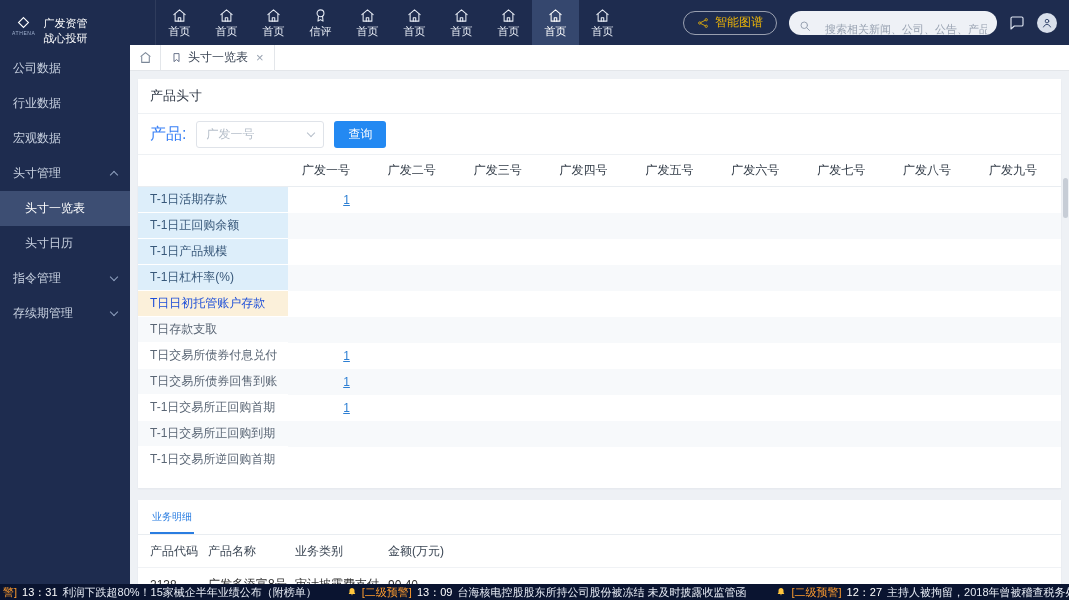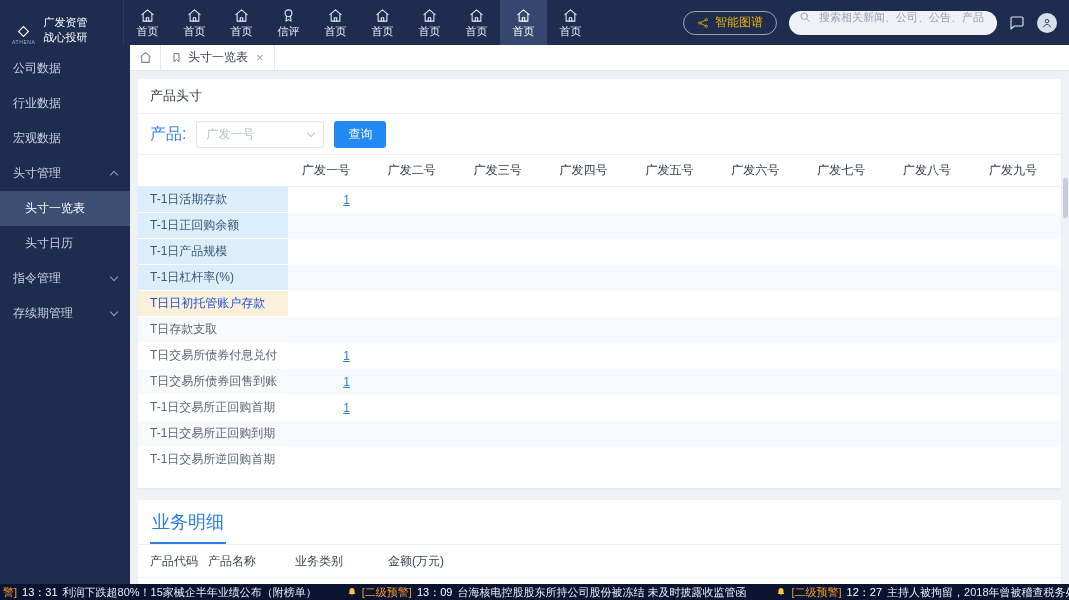--- a/index.html
+++ b/index.html
@@ -2,34 +2,34 @@
 <html><head>
 <meta charset="utf-8">
 <style>
   *{margin:0;padding:0;box-sizing:border-box}
   html,body{width:1069px;height:600px;overflow:hidden}
   body{font-family:"Liberation Sans","DejaVu Sans",sans-serif;font-size:12px;background:#eef1f5;color:#333}
   .app{display:flex;flex-direction:column;width:100%;height:100%}
 
   
   .topbar{height:45px;background:#1e2c4f;display:flex;align-items:center;flex-shrink:0}
-  .logo{display:flex;align-items:flex-end;gap:8px;padding:0 12px;width:124px;flex-shrink:0;border-right:1px solid rgba(255,255,255,.08);height:100%}
+  .logo{display:flex;align-items:flex-start;gap:8px;padding:16px 12px;width:156px;flex-shrink:0;border-right:1px solid rgba(255,255,255,.08);height:100%}
   .logo-mark{display:flex;flex-direction:column;align-items:center;color:#fff;gap:1px}
   .logo-mark svg{width:13px;height:13px;display:block}
   .brand{font-size:5px;color:#9fb0cf;letter-spacing:.6px}
   .logo-text{color:#fff;font-size:11px;line-height:1.35;white-space:nowrap}
   .top-nav{display:flex;height:100%}
   .nav-item{width:47px;height:100%;display:flex;flex-direction:column;align-items:center;justify-content:center;gap:3px;color:#e7ecf5;cursor:pointer}
   .nav-item.active{background:#35476e;color:#fff}
   .nav-ico svg{width:15px;height:15px;display:block}
   .nav-label{font-size:11px;line-height:1}
   .top-right{margin-left:auto;display:flex;align-items:center;gap:12px;padding-right:12px}
   .graph-btn{display:flex;align-items:center;gap:6px;height:24px;padding:0 13px;border:1px solid rgba(255,255,255,.55);border-radius:12px;background:transparent;color:#eab308;font-size:12px;cursor:pointer;font-family:inherit}
   .graph-btn svg{width:12px;height:12px;display:block}
-  .top-search{display:flex;align-items:flex-start;gap:8px;width:208px;height:24px;background:#eef1f6;border-radius:12px;padding:0 10px;color:#98a2b1}
+  .top-search{display:flex;align-items:flex-end;gap:14px;width:208px;height:24px;background:#eef1f6;border-radius:12px;padding:0 10px;color:#98a2b1}
   .top-search svg{width:12px;height:12px;flex-shrink:0}
   .top-search input{border:0;outline:0;background:transparent;font-size:11px;width:100%;color:#555;font-family:inherit}
   .top-search input::placeholder{color:#98a2b1}
   .icon-btn{color:#dfe6f2;cursor:pointer;display:flex}
   .icon-btn svg{width:16px;height:16px;display:block}
   .avatar{width:20px;height:20px;border-radius:50%;background:#d8dfeb;display:flex;align-items:center;justify-content:center;color:#35476e;cursor:pointer}
   .avatar svg{width:12px;height:12px;display:block}
 
   
   .body-row{flex:1;display:flex;min-height:0}
@@ -67,21 +67,21 @@
   table.pos td{text-align:right;padding:0 24px 0 0;height:26px;white-space:nowrap}
   table.pos tbody tr:nth-child(even){background:#f7f9fb}
   td.rowlab{text-align:left !important;padding:0 6px 0 12px !important;color:#5a6675;border-bottom:1px solid #fff;overflow:hidden;text-overflow:ellipsis}
   td.rowlab.blue{background:#ddeefa;color:#38587a}
   td.rowlab.amber{background:#fbf0da;color:#1d4ed8}
   .cell-link{color:#2d7fd3;text-decoration:underline;cursor:pointer}
   .v-thumb{position:absolute;right:1px;top:107px;width:5px;height:40px;background:#c7cdd6;border-radius:3px;cursor:pointer}
 
   .detail-card{margin-top:12px;height:120px;overflow:hidden}
   .detail-tabs{display:flex;border-bottom:1px solid #e9edf1;padding:0 12px}
-  .detail-tab{padding:10px 2px 8px;font-size:18px;color:#2a7de1;border-bottom:2px solid #2a7de1;cursor:pointer}
+  .detail-tab{padding:10px 2px 8px;font-size:10px;color:#2a7de1;border-bottom:2px solid #2a7de1;cursor:pointer}
   table.det{width:100%;border-collapse:collapse;font-size:12px;table-layout:fixed}
   table.det th{font-weight:normal;text-align:left;color:#3b4654;padding:8px 10px 7px 0;border-bottom:1px solid #f0f2f5;white-space:nowrap}
   table.det td{padding:8px 10px 8px 0;color:#333;white-space:nowrap}
   table.det th:first-child,table.det td:first-child{padding-left:12px}
 
   
   .ticker{height:16px;background:#0a1430;display:flex;align-items:center;gap:30px;padding:0 3px;overflow:hidden;flex-shrink:0;white-space:nowrap}
   .tick-item{display:inline-flex;align-items:center;gap:5px;color:#e6ebf4;font-size:11px;cursor:pointer;flex-shrink:0}
   .tick-tag{color:#ff9c2e;font-weight:normal}
   .tick-time{color:#fff}

